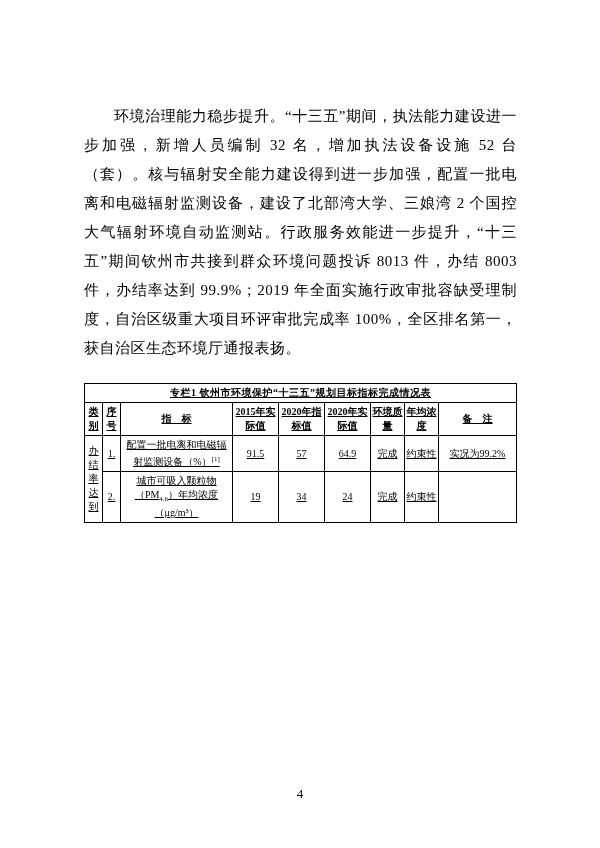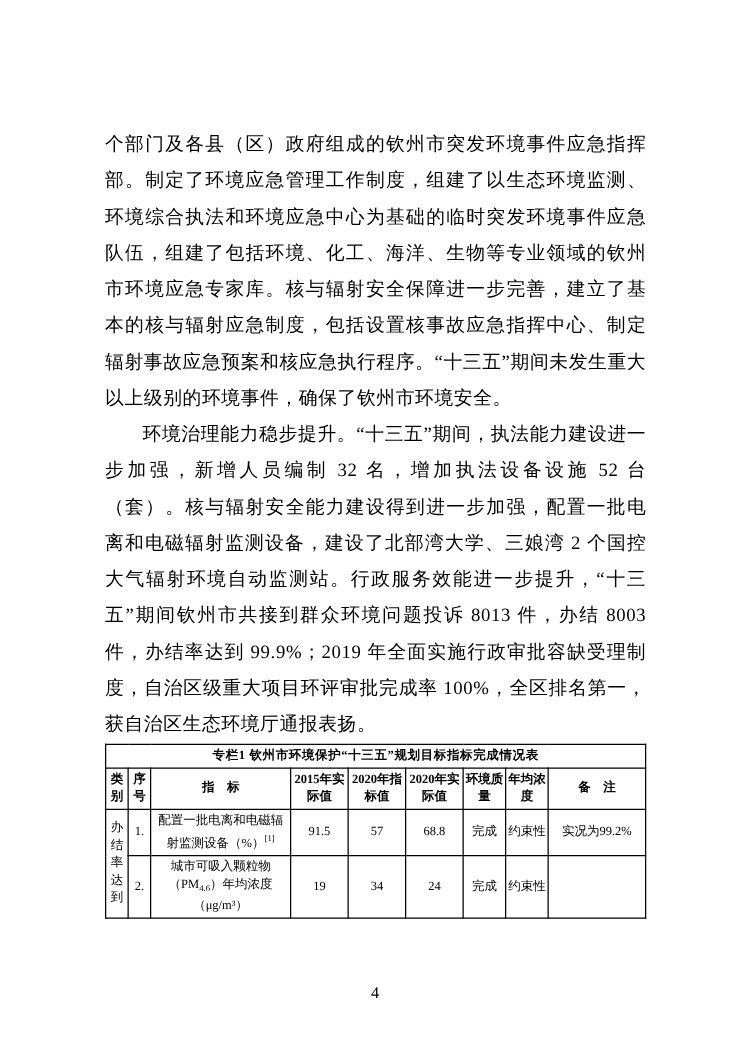--- a/index.html
+++ b/index.html
@@ -25,22 +25,23 @@
     line-height: 29px;
     text-align: justify;
     letter-spacing: 0.5px;
   }
   .para.indent { text-indent: 2em; }
   .para b { font-weight: normal; }
 
   table.tbl {
     border-collapse: collapse;
     width: 100%;
-    margin-top: 0;
+    margin-top: 20px;
     table-layout: fixed;
+    text-decoration: underline;
   }
   table.tbl td, table.tbl th {
     border: 1px solid #000;
     padding: 2px 1px;
     font-size: 10px;
     line-height: 14px;
     text-align: center;
     vertical-align: middle;
     overflow: hidden;
   }
@@ -78,21 +79,20 @@
     font-size: 13px;
   }
   sup, sub { font-size: 7px; }
 </style>
 </head>
 <body>
 
 <div class="page">
   <div class="content">
 
-    <p class="para"><span>个部门及各县（区）政府组成的钦州市突发环境事件应急指挥部。制定了环境应急管理工作制度，组建了以生态环境监测、环境综合执法和环境应急中心为基础的临时突发环境事件应急队伍，组建了包括环境、化工、海洋、生物等专业领域的钦州市环境应急专家库。核与辐射安全保障进一步完善，建立了基本的核与辐射应急制度，包括设置核事故应急指挥中心、制定辐射事故应急预案和核应急执行程序。“十三五”期间未发生重大以上级别的环境事件，确保了钦州市环境安全。</span></p>
 
     <p class="para indent"><b>环境治理能力稳步提升。</b><span>“十三五”期间，执法能力建设进一步加强，新增人员编制 32 名，增加执法设备设施 52 台（套）。核与辐射安全能力建设得到进一步加强，配置一批电离和电磁辐射监测设备，建设了北部湾大学、三娘湾 2 个国控大气辐射环境自动监测站。行政服务效能进一步提升，“十三五”期间钦州市共接到群众环境问题投诉 8013 件，办结 8003 件，办结率达到 99.9%；2019 年全面实施行政审批容缺受理制度，自治区级重大项目环评审批完成率 100%，全区排名第一，获自治区生态环境厅通报表扬。</span></p>
 
     <table class="tbl">
       <colgroup>
         <col class="col-cat">
           <col class="col-no">
           <col class="col-ind">
         <col class="col-y">
           <col class="col-y">
@@ -115,21 +115,21 @@
           <th>环境质量</th>
           <th>年均浓度</th>
           <th>备　注</th>
         </tr>
         <tr>
           <td rowspan="2" class="cat">办结率达到</td>
           <td>1.</td>
           <td><span>配置一批电离和电磁辐射监测设备（%）</span><sup>[1]</sup></td>
           <td class="num">91.5</td>
           <td class="num">57</td>
-          <td class="num">68.8</td>
+          <td class="num">64.9</td>
           <td>完成</td>
           <td>约束性</td>
           <td class="note">实况为99.2%</td>
         </tr>
         <tr>
           <td>2.</td>
           <td><span>城市可吸入颗粒物（PM</span><sub>4.6</sub><span>）年均浓度（μg/m³）</span></td>
           <td class="num">19</td>
           <td class="num">34</td>
           <td class="num">24</td>

